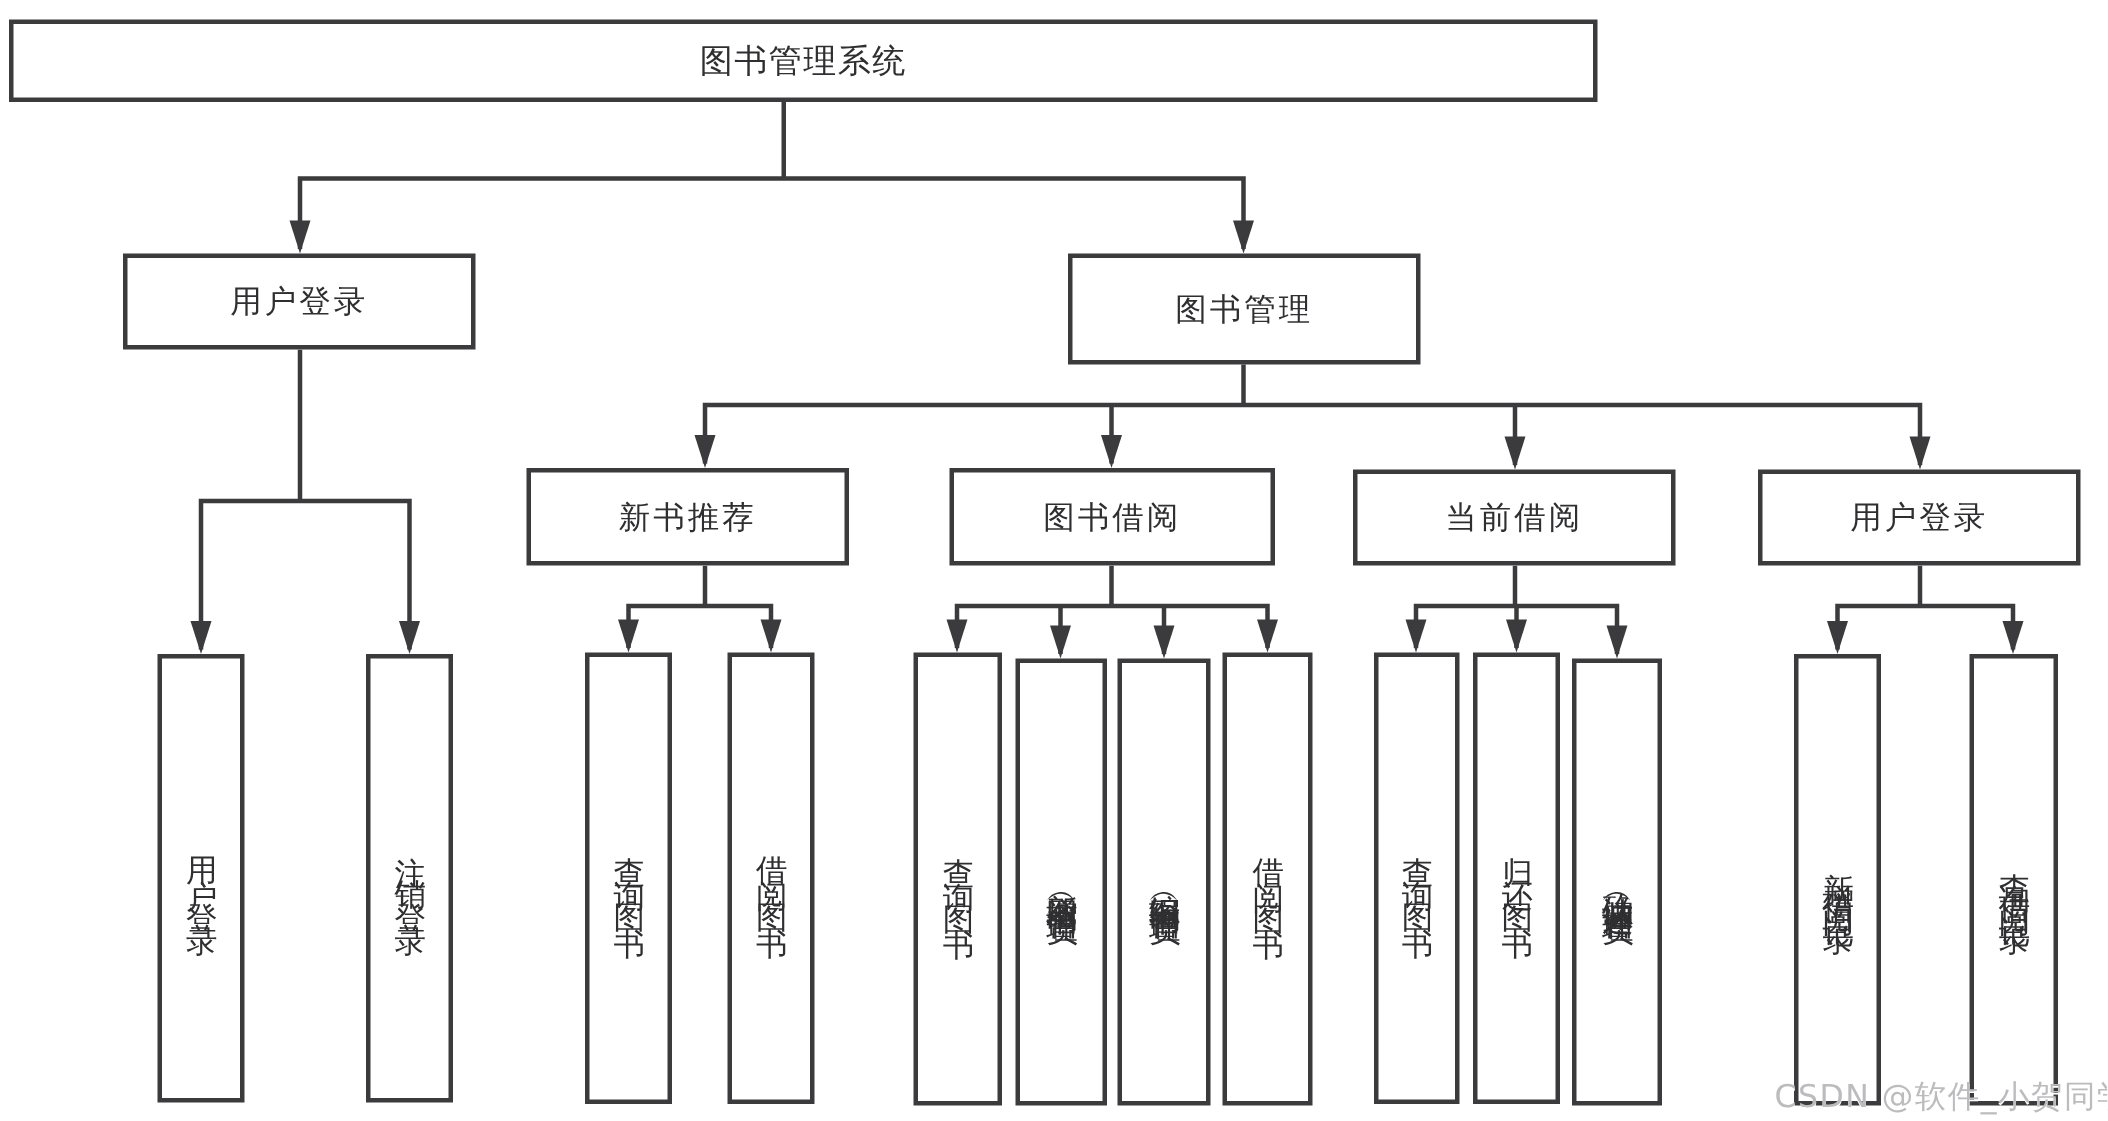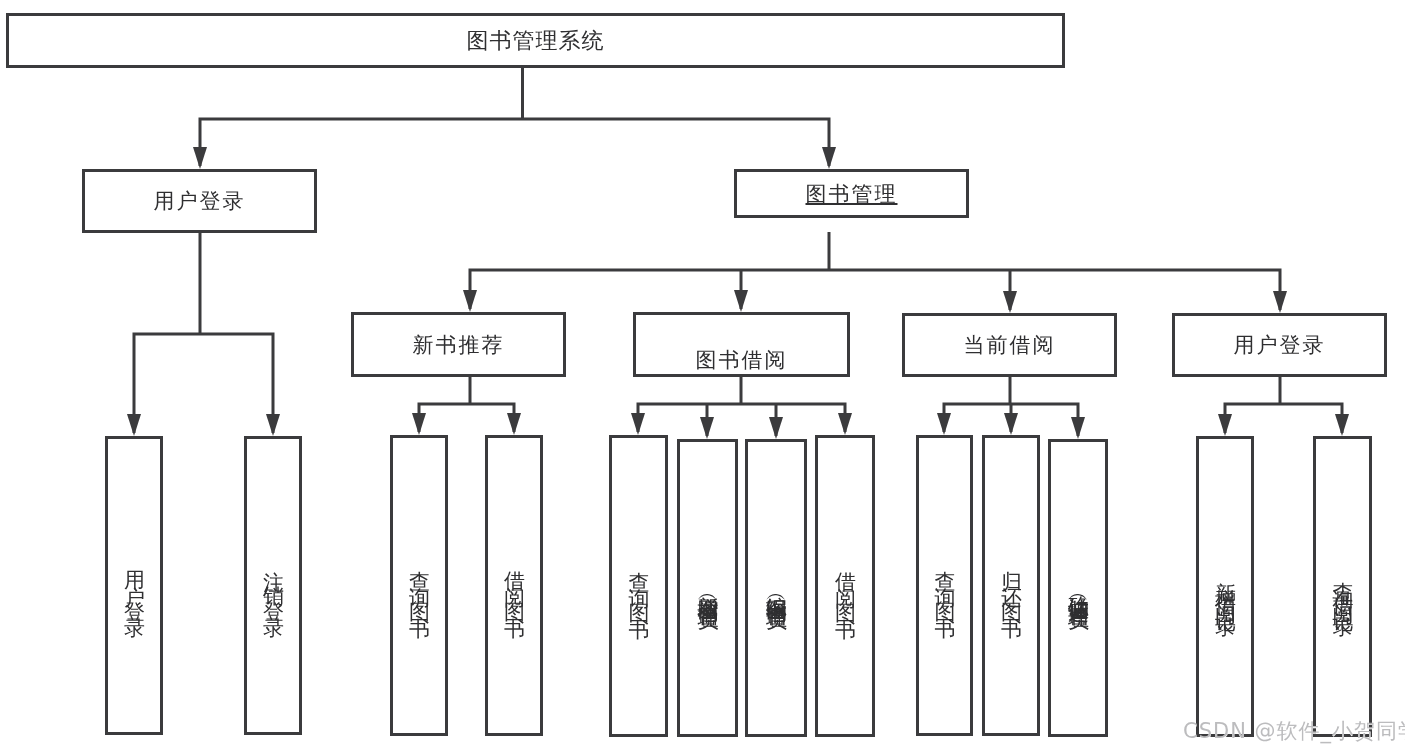--- a/index.html
+++ b/index.html
@@ -97,28 +97,28 @@
     <path class="arrow" d="M1342,436 l-7,-22 h14 z"></path>
   </svg>
 
   <div class="node root" style="left:6px;top:13px;width:1059px;height:55px;">
     <span>图书管理系统</span>
   </div>
 
   <div class="node hnode" style="left:82px;top:169px;width:235px;height:64px;">
     <span>用户登录</span>
   </div>
-  <div class="node hnode" style="left:734px;top:169px;width:235px;height:49px;text-decoration:underline;">
+  <div class="node hnode" style="left:712px;top:169px;width:235px;height:74px;">
     <span>图书管理</span>
   </div>
 
   <div class="node hnode" style="left:351px;top:312px;width:215px;height:65px;">
     <span>新书推荐</span>
   </div>
-  <div class="node hnode" style="left:633px;top:312px;width:217px;height:65px;align-items:flex-end;">
+  <div class="node hnode" style="left:633px;top:312px;width:217px;height:65px;">
     <span>图书借阅</span>
   </div>
   <div class="node hnode" style="left:902px;top:313px;width:215px;height:64px;">
     <span>当前借阅</span>
   </div>
   <div class="node hnode" style="left:1172px;top:313px;width:215px;height:64px;">
     <span>用户登录</span>
   </div>
 
   <div class="node vnode v4" style="left:105px;top:436px;width:58px;height:299px;">

